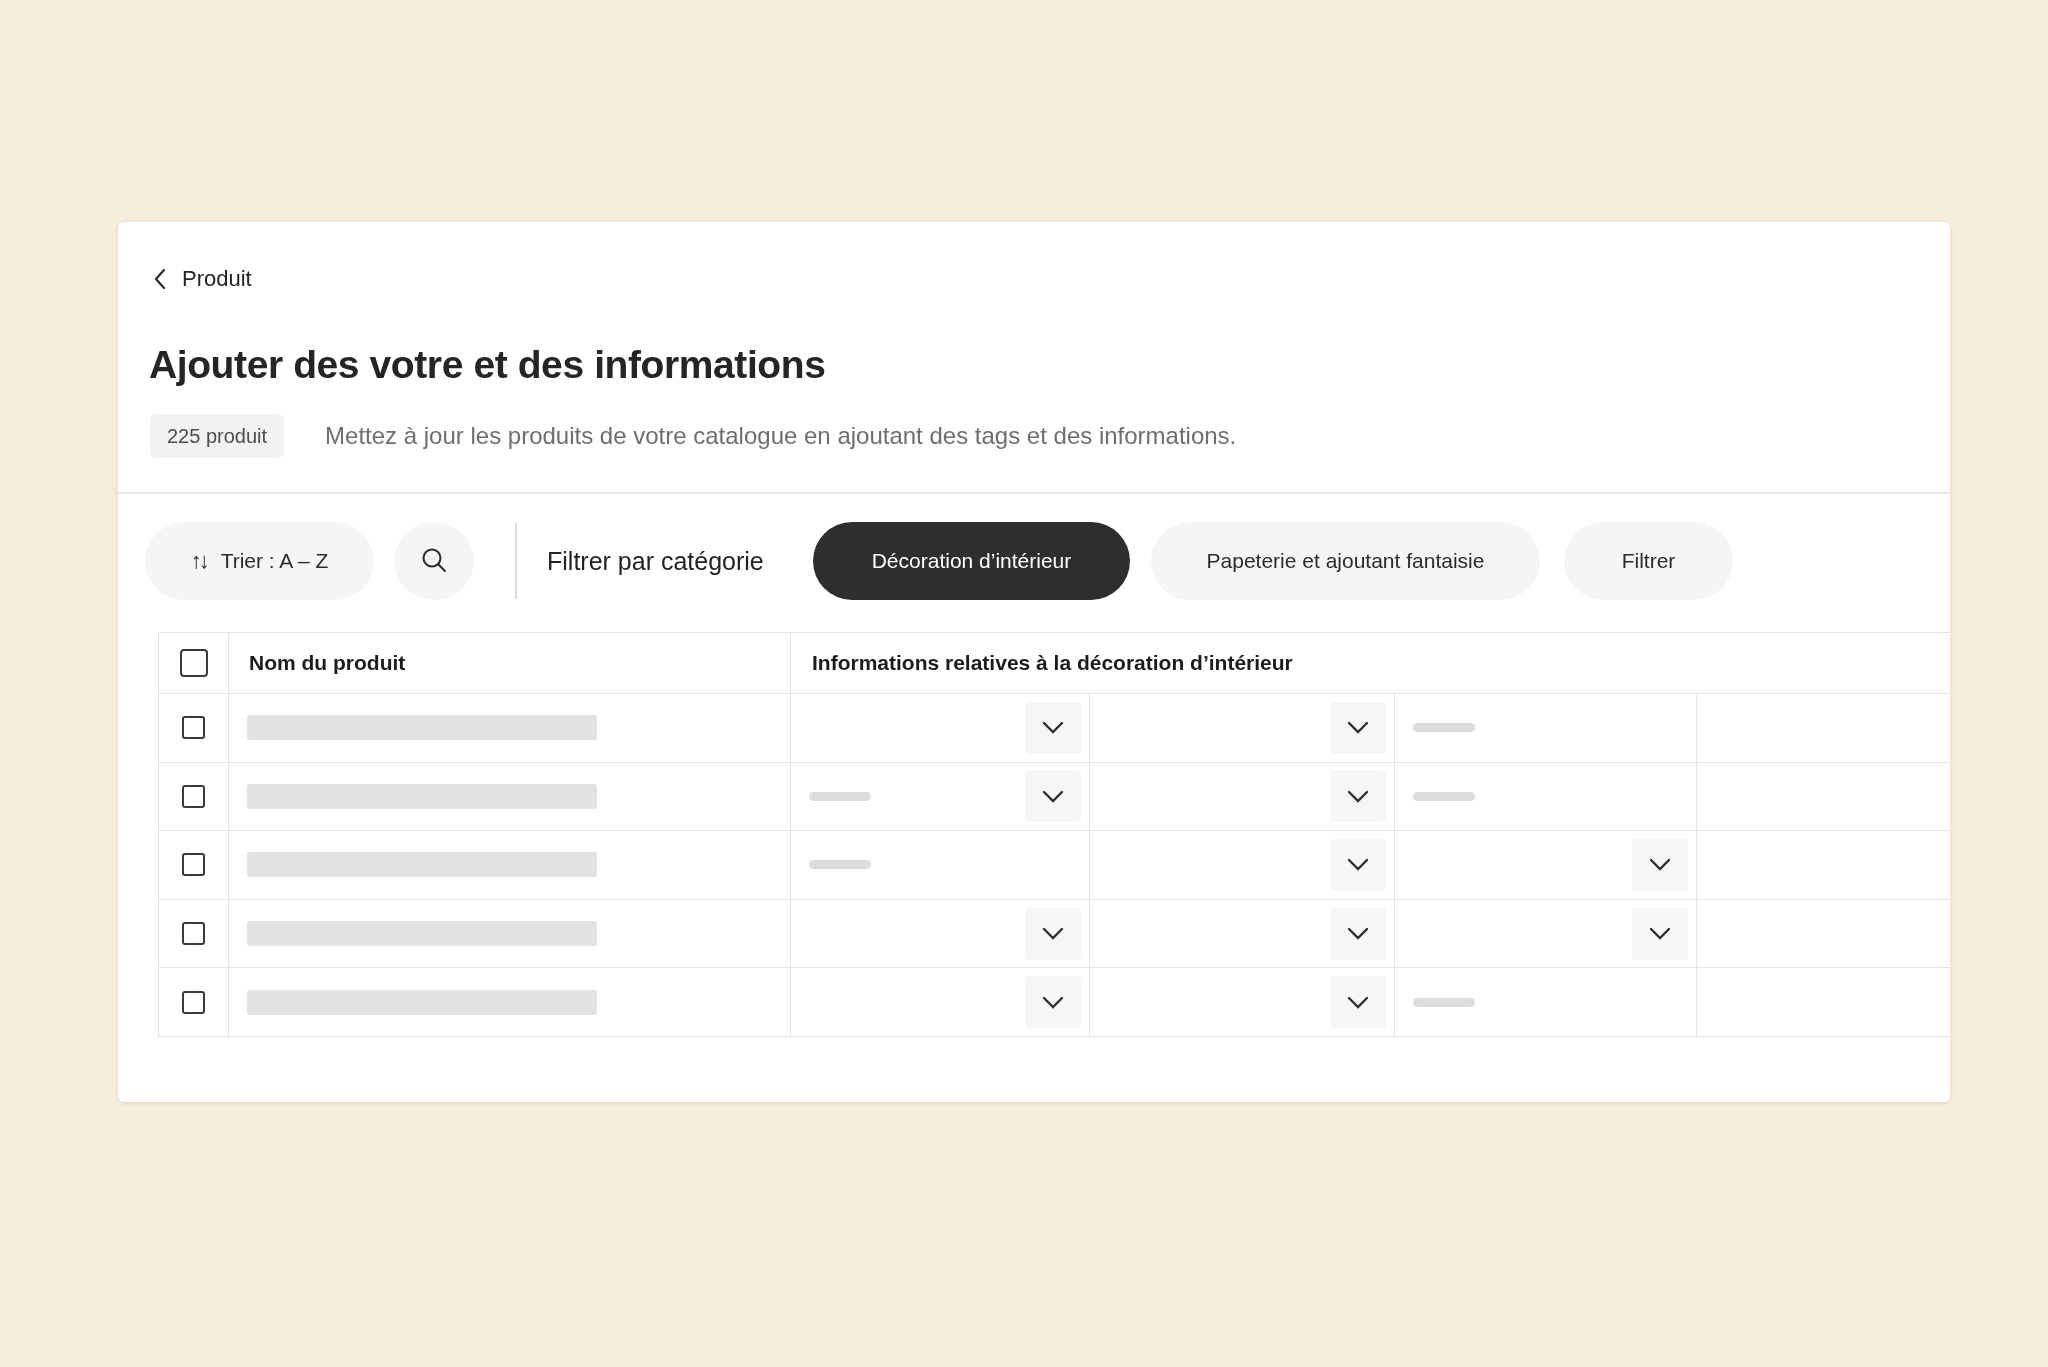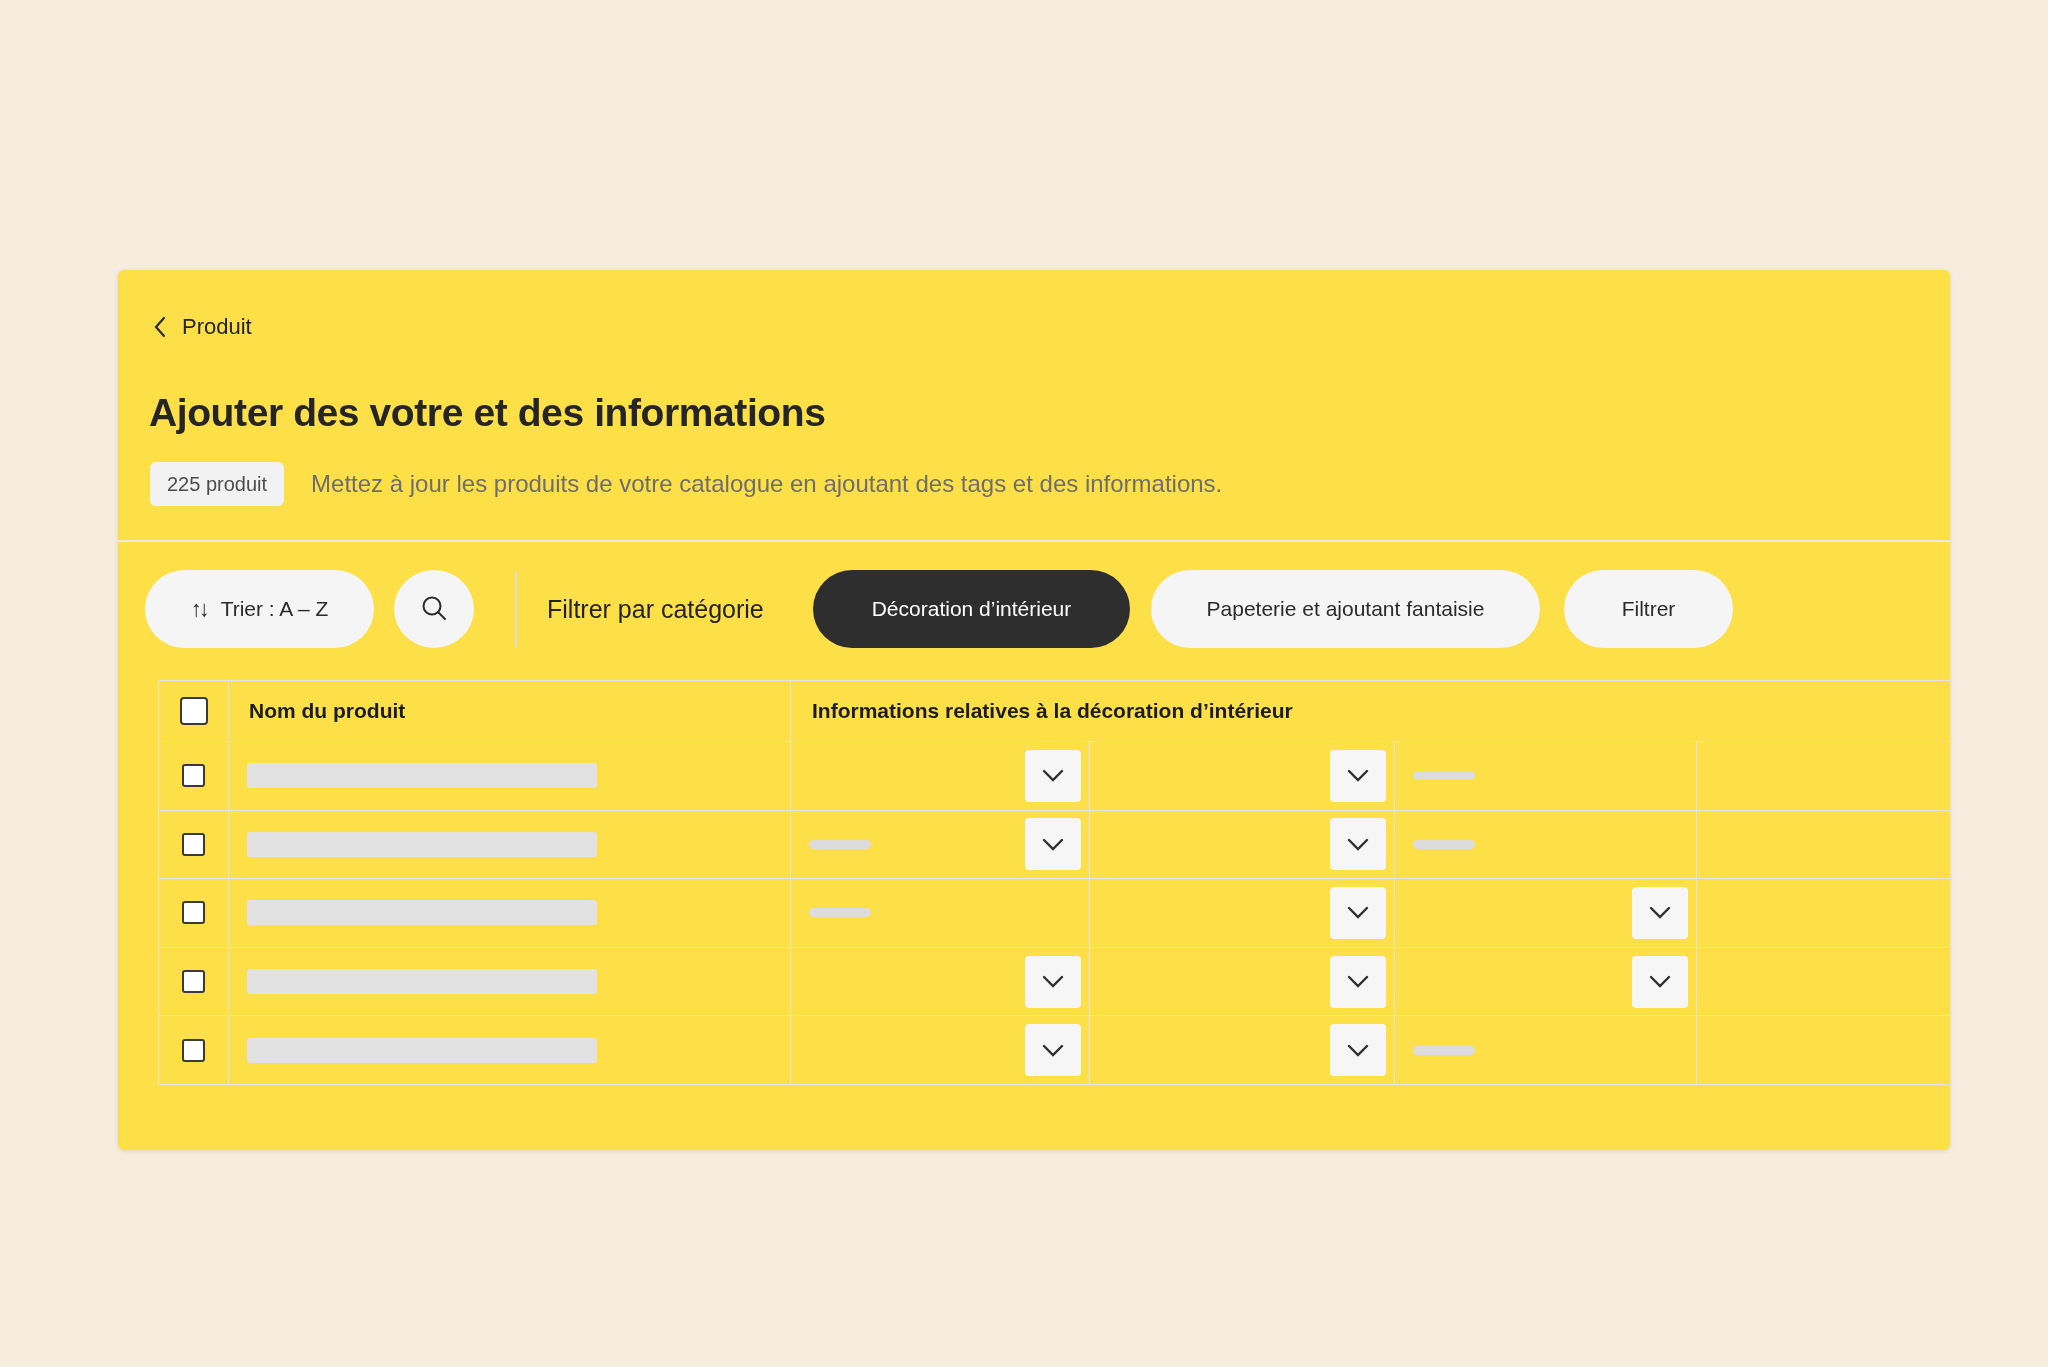--- a/index.html
+++ b/index.html
@@ -6,41 +6,40 @@
   html,body { width:2048px; height:1367px; }
   body {
     background:#f6eddf;
     font-family:"Liberation Sans", sans-serif;
     color:#222;
     overflow:hidden;
     position:relative;
   }
   .card {
     position:absolute; left:118px; top:222px; width:1832px; height:880px;
-    background:#fde047; border-radius:6px;
+    background:#ffffff; border-radius:6px;
     box-shadow:0 1px 4px rgba(60,50,35,.14);
     overflow:hidden;
-    margin-top:48px;
   }
   
   .back {
     position:absolute; left:33px; top:44px;
     display:flex; align-items:center; gap:13px;
     font-size:22px; color:#232323; cursor:pointer; text-decoration:none;
   }
   .back svg { display:block; }
   
   .title {
     position:absolute; left:31px; top:121px;
     font-size:39px; font-weight:700; letter-spacing:-.4px; color:#252525;
   }
   
   .subrow {
     position:absolute; left:32px; top:192px; height:44px;
-    display:flex; align-items:center; gap:27px;
+    display:flex; align-items:center; gap:41px;
   }
   .badge {
     background:#f2f2f2; border-radius:6px; height:44px;
     display:flex; align-items:center; padding:0 17px;
     font-size:20px; color:#4d4d4d; white-space:nowrap;
   }
   .desc { font-size:24px; color:#6e6e6e; white-space:nowrap; }
   
   .hdiv { position:absolute; left:0; top:270px; width:100%; height:2px; background:#e9e9e9; }
   

